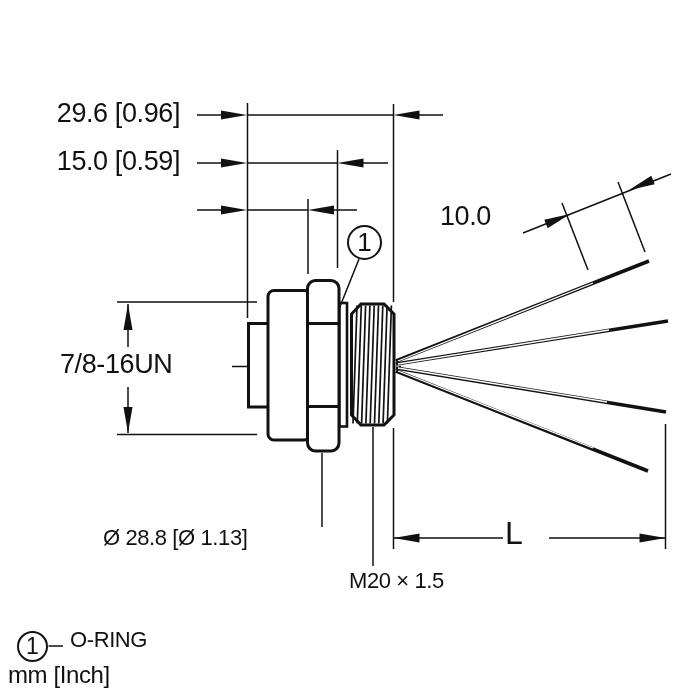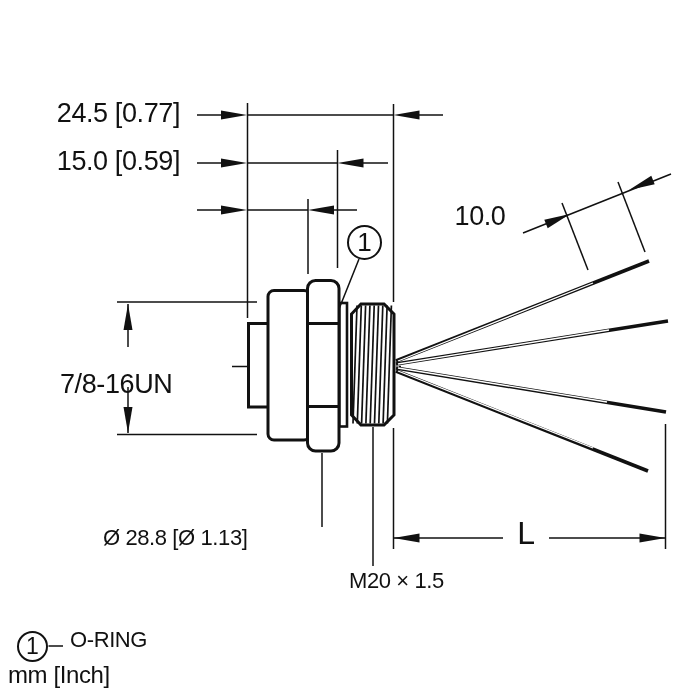--- a/index.html
+++ b/index.html
@@ -9,21 +9,21 @@
     background:var(--bg); color:var(--ink);
     font-family:"Liberation Sans", sans-serif; overflow:hidden;
   }
   .canvas svg { position:absolute; left:0; top:0; }
   .lbl { position:absolute; white-space:nowrap; letter-spacing:-0.4px; line-height:1; }
   .sz28 { font-size:27px; }
   .sz30 { font-size:22px; }
   .szL  { font-size:32px; }
   .sz25 { font-size:24px; }
   .rt { text-align:right; }
-  .ctr { text-align:center; }
+  .ctr { text-align:left; }
   .balloon {
     position:absolute; border:2.3px solid var(--ink); border-radius:50%;
     display:flex; align-items:center; justify-content:center;
     background:var(--bg); box-sizing:border-box;
   }
   
   .thin  { stroke:var(--ink); stroke-width:1.5; fill:none; }
   .thick { stroke:var(--ink); stroke-width:3;   fill:#ffffff; }
   .oring { stroke:var(--ink); stroke-width:2.6; fill:#ffffff; }
   .inner { stroke:var(--ink); stroke-width:3;   fill:none; }
@@ -144,24 +144,24 @@
     </g>
 
     <g>
       <line class="thin" x1="322" y1="453" x2="322" y2="527"></line>
       <line class="thin" x1="373" y1="427" x2="373" y2="566"></line>
       <line class="thin" x1="359" y1="259" x2="339" y2="309"></line>
       <line class="thin" x1="48.5" y1="646" x2="63" y2="646"></line>
     </g>
   </svg>
 
-  <span class="lbl sz28 rt" style="left:28px; top:100px; width:152px;">24.5 [0.77]</span>
+  <span class="lbl sz28 rt" style="left:28px; top:100px; width:152px;">29.6 [0.96]</span>
   <span class="lbl sz28 rt" style="left:28px; top:148px; width:152px;">15.0 [0.59]</span>
 
-  <span class="lbl sz28" style="left:60px; top:351px;margin-top:20px;">7/8-16UN</span>
+  <span class="lbl sz28" style="left:60px; top:351px;">7/8-16UN</span>
 
   <span class="lbl sz28 ctr" style="left:440px; top:203px; width:80px;">10.0</span>
 
   <span class="lbl sz30" style="left:103px; top:527px;">Ø 28.8 [Ø 1.13]</span>
   <span class="lbl sz30" style="left:349px; top:570px;">M20 × 1.5</span>
   <span class="lbl szL ctr" style="left:505px; top:517px; width:42px;">L</span>
 
   <div class="balloon" style="left:347px; top:225px; width:35px; height:35px; font-size:26px;">
     <span>1</span>
   </div>

